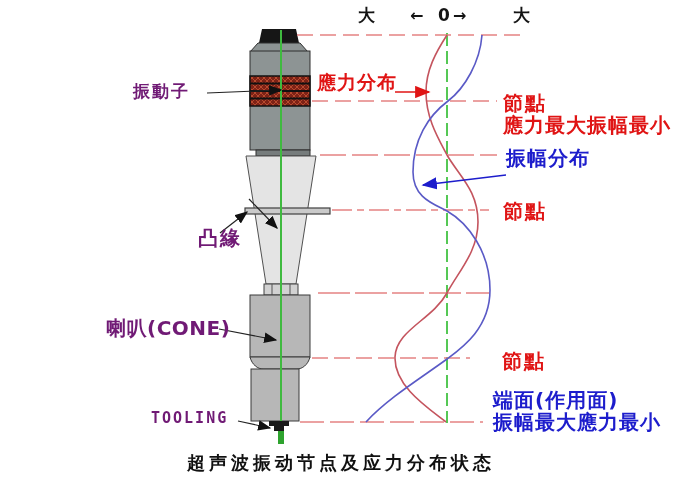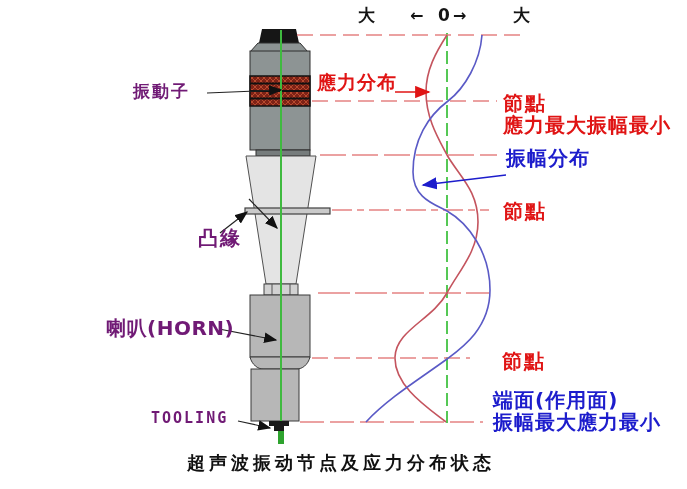--- a/index.html
+++ b/index.html
@@ -87,21 +87,21 @@
   </svg>
 
   <div class="lbl hdr" style="left:358px;top:6px;">大</div>
   <div class="lbl arrowglyph" style="left:410px;top:7px;">←</div>
   <div class="lbl hdr" style="left:438px;top:6px;">0</div>
   <div class="lbl arrowglyph" style="left:453px;top:7px;">→</div>
   <div class="lbl hdr" style="left:513px;top:6px;">大</div>
 
   <div class="lbl cjk black" style="left:133px;top:82px;font-size:17px;">振動子</div>
   <div class="lbl cjk black" style="left:174px;top:227px;margin-left:24px;">凸緣</div>
-  <div class="lbl cjk black" style="left:106px;top:317px;letter-spacing:0.5px;">喇叭(HORN)</div>
+  <div class="lbl cjk black" style="left:106px;top:317px;letter-spacing:0.5px;">喇叭(CONE)</div>
   <div class="lbl mono black" style="left:151px;top:410px;">TOOLING</div>
 
   <div class="lbl cjk red" style="left:317px;top:72px;font-size:19px;letter-spacing:1px;">應力分布</div>
   <div class="lbl cjk red" style="left:503px;top:92px;">節點</div>
   <div class="lbl cjk red" style="left:503px;top:114px;letter-spacing:1px;">應力最大振幅最小</div>
   <div class="lbl cjk blue" style="left:506px;top:147px;letter-spacing:1px;">振幅分布</div>
   <div class="lbl cjk red" style="left:503px;top:200px;">節點</div>
   <div class="lbl cjk red" style="left:502px;top:350px;">節點</div>
   <div class="lbl cjk blue" style="left:493px;top:389px;letter-spacing:1px;">端面(作用面)</div>
   <div class="lbl caption" style="left:187px;top:453px;">超声波振动节点及应力分布状态</div>

